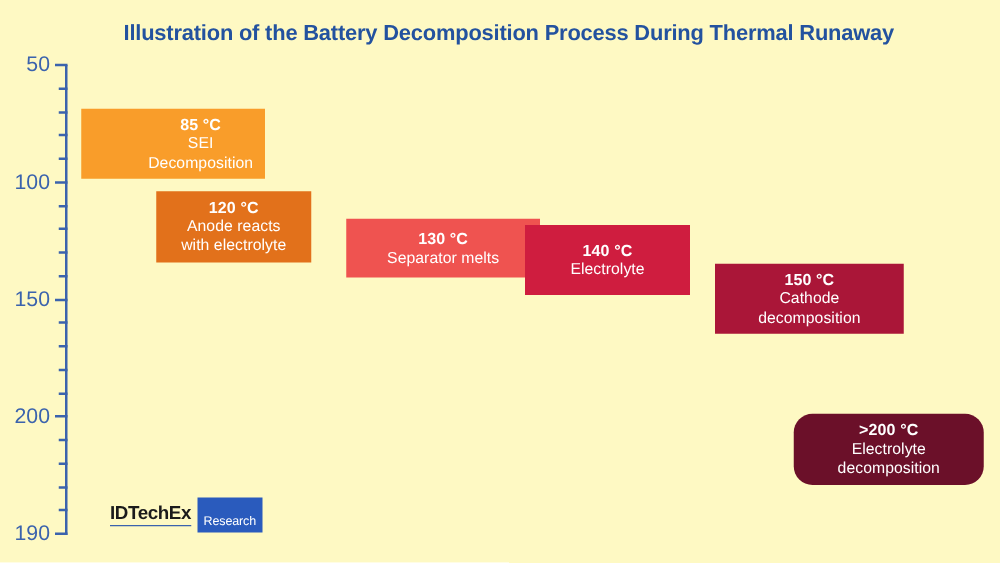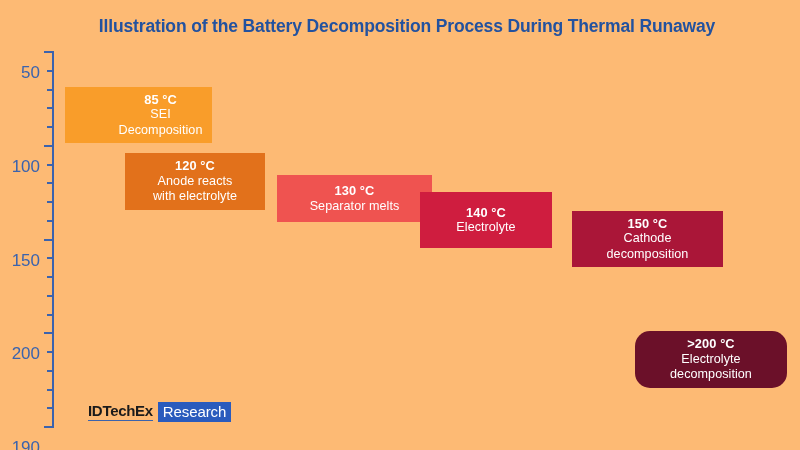--- a/index.html
+++ b/index.html
@@ -5,21 +5,21 @@
 <style>
   html, body {
     margin: 0;
     padding: 0;
     background: #ffffff;
   }
   #stage {
     position: relative;
     width: 800px;
     height: 450px;
-    background: #fdba74;
+    background: #fef9c3;
     overflow: hidden;
     font-family: "Liberation Sans", sans-serif;
     -webkit-font-smoothing: antialiased;
   }
 
   
   .chart-title {
     position: absolute;
     left: 0;
     top: 16px;
@@ -57,21 +57,20 @@
     width: 7px;
   }
   .tick-label-wrap {
     position: absolute;
     left: 0;
     width: 40px;
     text-align: right;
     font-size: 17px;
     color: #3b63ad;
     transform: translateY(-50%);
-    margin-top: 21px;
   }
 
   
   .bar {
     position: absolute;
     box-sizing: border-box;
     display: flex;
     flex-direction: column;
     align-items: center;
     justify-content: center;
@@ -108,23 +107,23 @@
     color: #1b1b1b;
     letter-spacing: -0.3px;
     border-bottom: 1.6px solid #3b63ad;
     padding-bottom: 1px;
     line-height: 1.05;
   }
   .logo-badge {
     margin-left: 5px;
     background: #2a5bbd;
     color: #ffffff;
-    font-size: 15px;
+    font-size: 10px;
     font-weight: normal;
-    padding: 1px 5px 2px 5px;
+    padding: 14px 5px 2px 5px;
     line-height: 1.15;
     letter-spacing: -0.1px;
   }
 </style>
 </head>
 <body>
 
 <div id="stage">
 
   <div class="chart-title">Illustration of the Battery Decomposition Process During Thermal Runaway</div>
@@ -158,30 +157,30 @@
       <div class="tick-label-wrap" style="top: 239.5px;">150</div>
       <div class="tick-label-wrap" style="top: 333.25px;">200</div>
       <div class="tick-label-wrap" style="top: 427px;">190</div>
     </div>
 
   <div id="bars-layer">
       <div class="bar" style="left: 65px; top: 87px; width: 147px; height: 56px; background: rgb(249, 157, 42); padding-left: 48px;">
         <div class="bar-temp">85 °C</div>
         <div class="bar-desc">SEI Decomposition</div>
       </div>
-      <div class="bar" style="left: 125px; top: 153px; width: 140px; height: 57px; background: rgb(226, 113, 27);">
+      <div class="bar" style="left: 125px; top: 153px; width: 124px; height: 57px; background: rgb(226, 113, 27);">
         <div class="bar-temp">120 °C</div>
         <div class="bar-desc">Anode reacts</div>
         <div class="bar-desc">with electrolyte</div>
       </div>
       <div class="bar" style="left: 277px; top: 175px; width: 155px; height: 47px; background: rgb(239, 83, 80);">
         <div class="bar-temp">130 °C</div>
         <div class="bar-desc">Separator melts</div>
       </div>
-      <div class="bar" style="left: 420px; top: 192px; width: 132px; height: 56px; background: rgb(207, 29, 63);">
+      <div class="bar" style="left: 420px; top: 180px; width: 132px; height: 56px; background: rgb(207, 29, 63);">
         <div class="bar-temp">140 °C</div>
         <div class="bar-desc">Electrolyte</div>
       </div>
       <div class="bar" style="left: 572px; top: 211px; width: 151px; height: 56px; background: rgb(170, 22, 56);">
         <div class="bar-temp">150 °C</div>
         <div class="bar-desc">Cathode</div>
         <div class="bar-desc">decomposition</div>
       </div>
       <div class="bar" style="left: 635px; top: 331px; width: 152px; height: 57px; background: rgb(107, 16, 41); border-radius: 15px;">
         <div class="bar-temp">&gt;200 °C</div>

